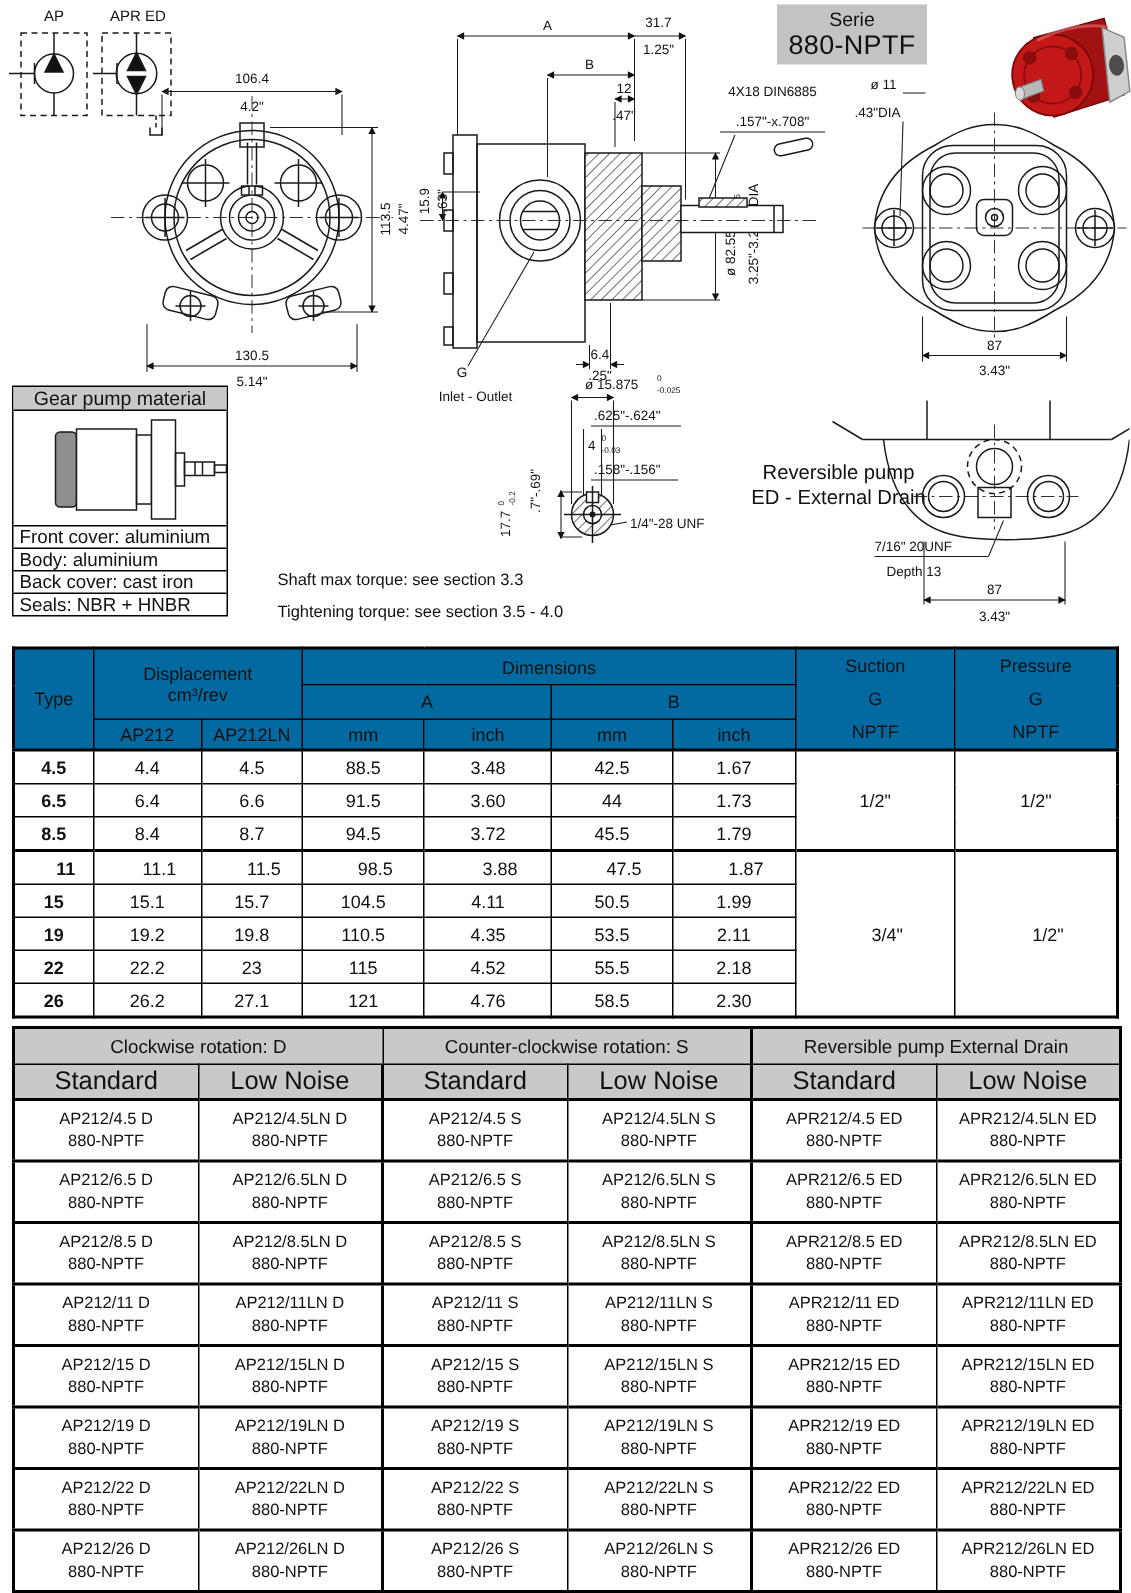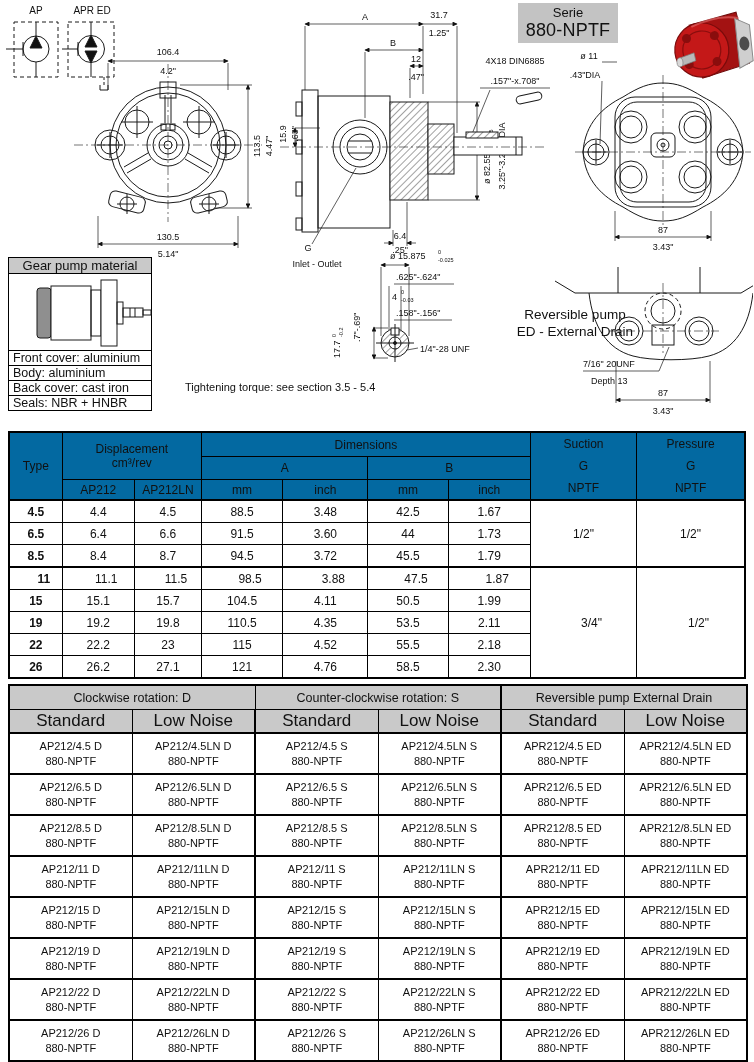--- a/index.html
+++ b/index.html
@@ -12,21 +12,21 @@
   .dt{fill:#111;stroke:none;font-size:9px;}
   .dts{fill:#111;stroke:none;font-size:5.5px;}
   .dtb{fill:#111;stroke:none;font-size:10px;}
   .cl{stroke:#1a1a1a;stroke-width:.6;stroke-dasharray:9 3 2 3;fill:none;}
 
   .serie-box{left:518px;top:3px;width:100px;height:40px;background:#c3c3c3;
     text-align:center;padding-top:2px;box-sizing:border-box;}
   .serie-box .l1{font-size:13px;line-height:15px;}
   .serie-box .l2{font-size:18px;line-height:20px;letter-spacing:.2px;}
 
-  .rev-label{left:504px;top:306px;width:142px;text-align:center;font-size:13.5px;line-height:17px;}
+  .rev-label{left:488px;top:306px;width:142px;text-align:center;font-size:13.5px;line-height:17px;}
 
   .mat-box{left:8px;top:257px;width:144px;border:1px solid #000;box-sizing:border-box;background:#fff;}
   .mat-title{background:#c9c9c9;border-bottom:1px solid #000;text-align:center;
     font-size:13px;height:15px;line-height:15px;}
   .mat-draw{height:76px;position:relative;}
   .mat-row{border-top:1px solid #000;font-size:12.5px;height:14px;line-height:14px;padding-left:4px;white-space:nowrap;}
 
   .notes{left:185px;top:377px;width:260px;font-size:11px;line-height:21px;}
 
   table{border-collapse:collapse;table-layout:fixed;}
@@ -376,21 +376,22 @@
       <line x1="157" y1="108" x2="157" y2="150"></line>
     <line x1="63" y1="147" x2="157" y2="147" marker-start="url(#ma)" marker-end="url(#ma)"></line>
   </g>
   <text class="dt" x="30" y="114">7/16" 20UNF</text>
   <text class="dt" x="38" y="131">Depth 13</text>
   <text class="dt" x="110" y="143" text-anchor="middle">87</text>
   <text class="dt" x="110" y="161" text-anchor="middle">3.43"</text>
 </svg>
 
 <div class="abs notes">
-  <div>Tightening torque: see section 3.5 - 5.4</div>
+  <div>Shaft max torque: see section 3.3</div>
+  <div>Tightening torque: see section 3.5 - 4.0</div>
 </div>
 
 <div class="abs dt-wrap">
 <table class="dims">
   <colgroup>
     <col style="width:53px">
         <col style="width:72px">
         <col style="width:67px">
     <col style="width:81px">
         <col style="width:85px">

